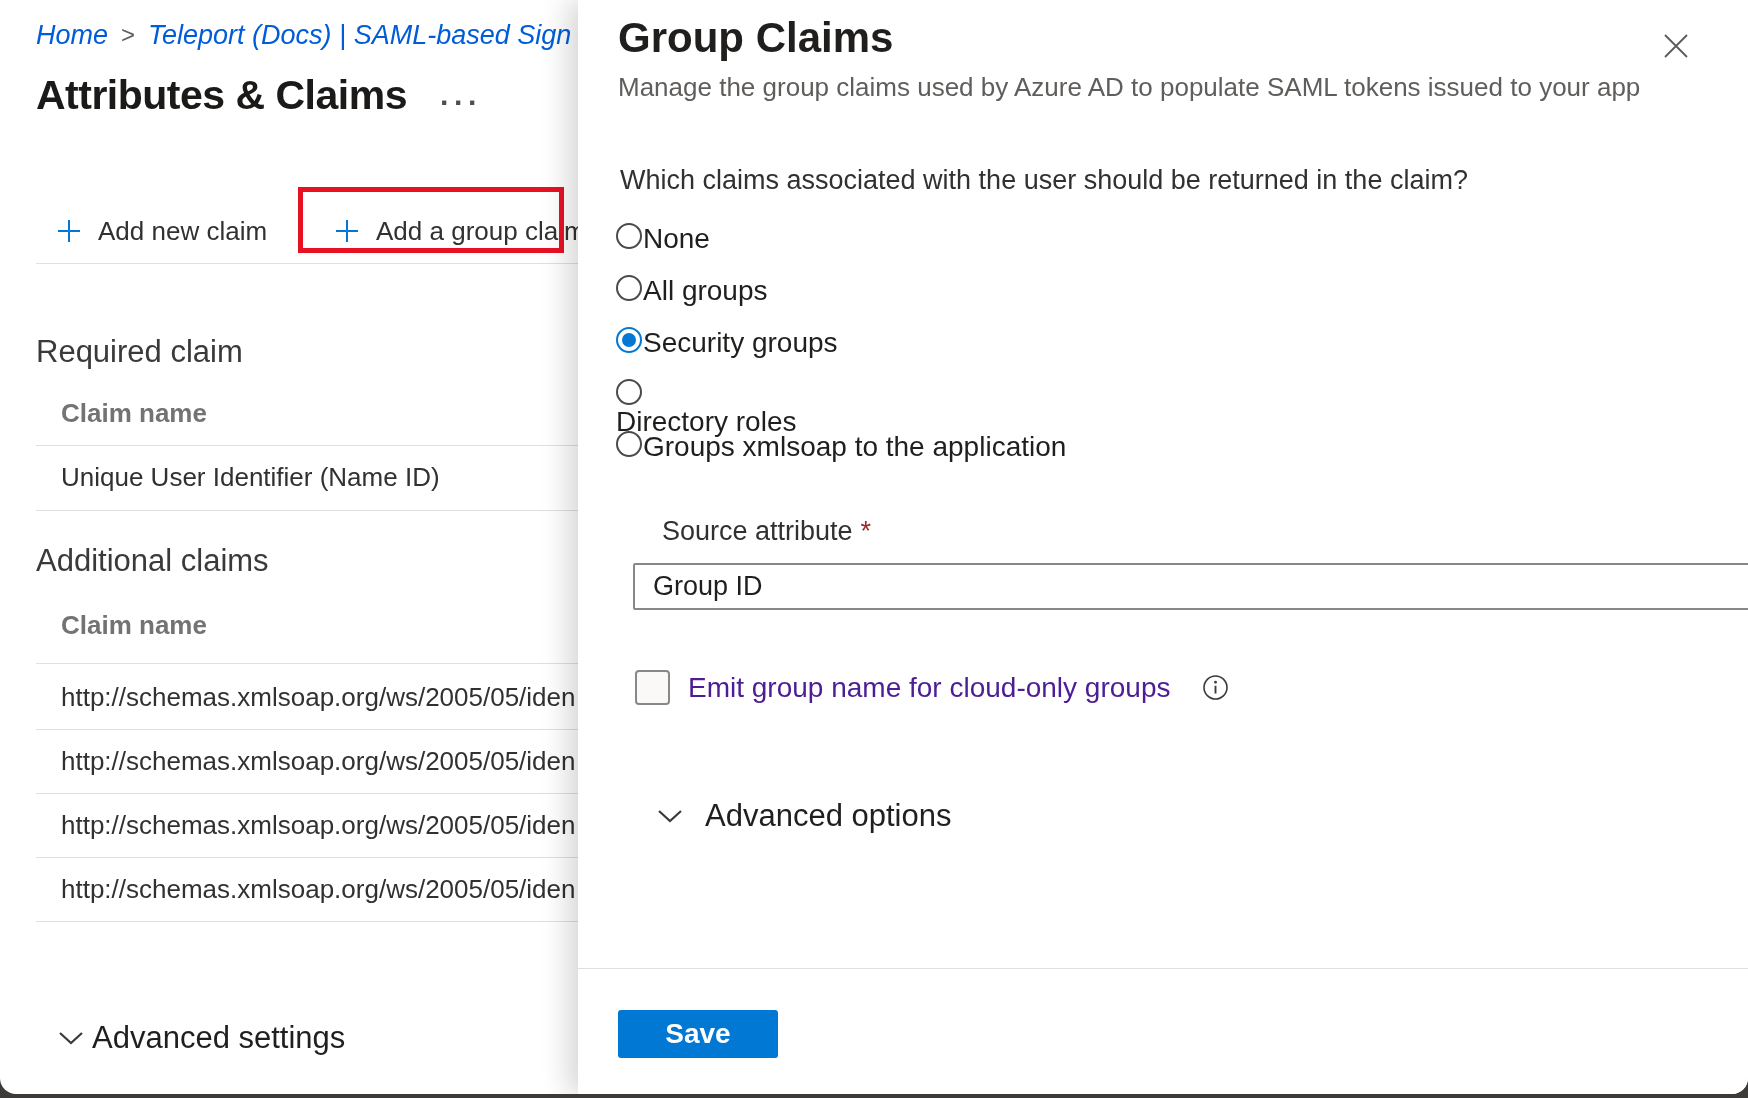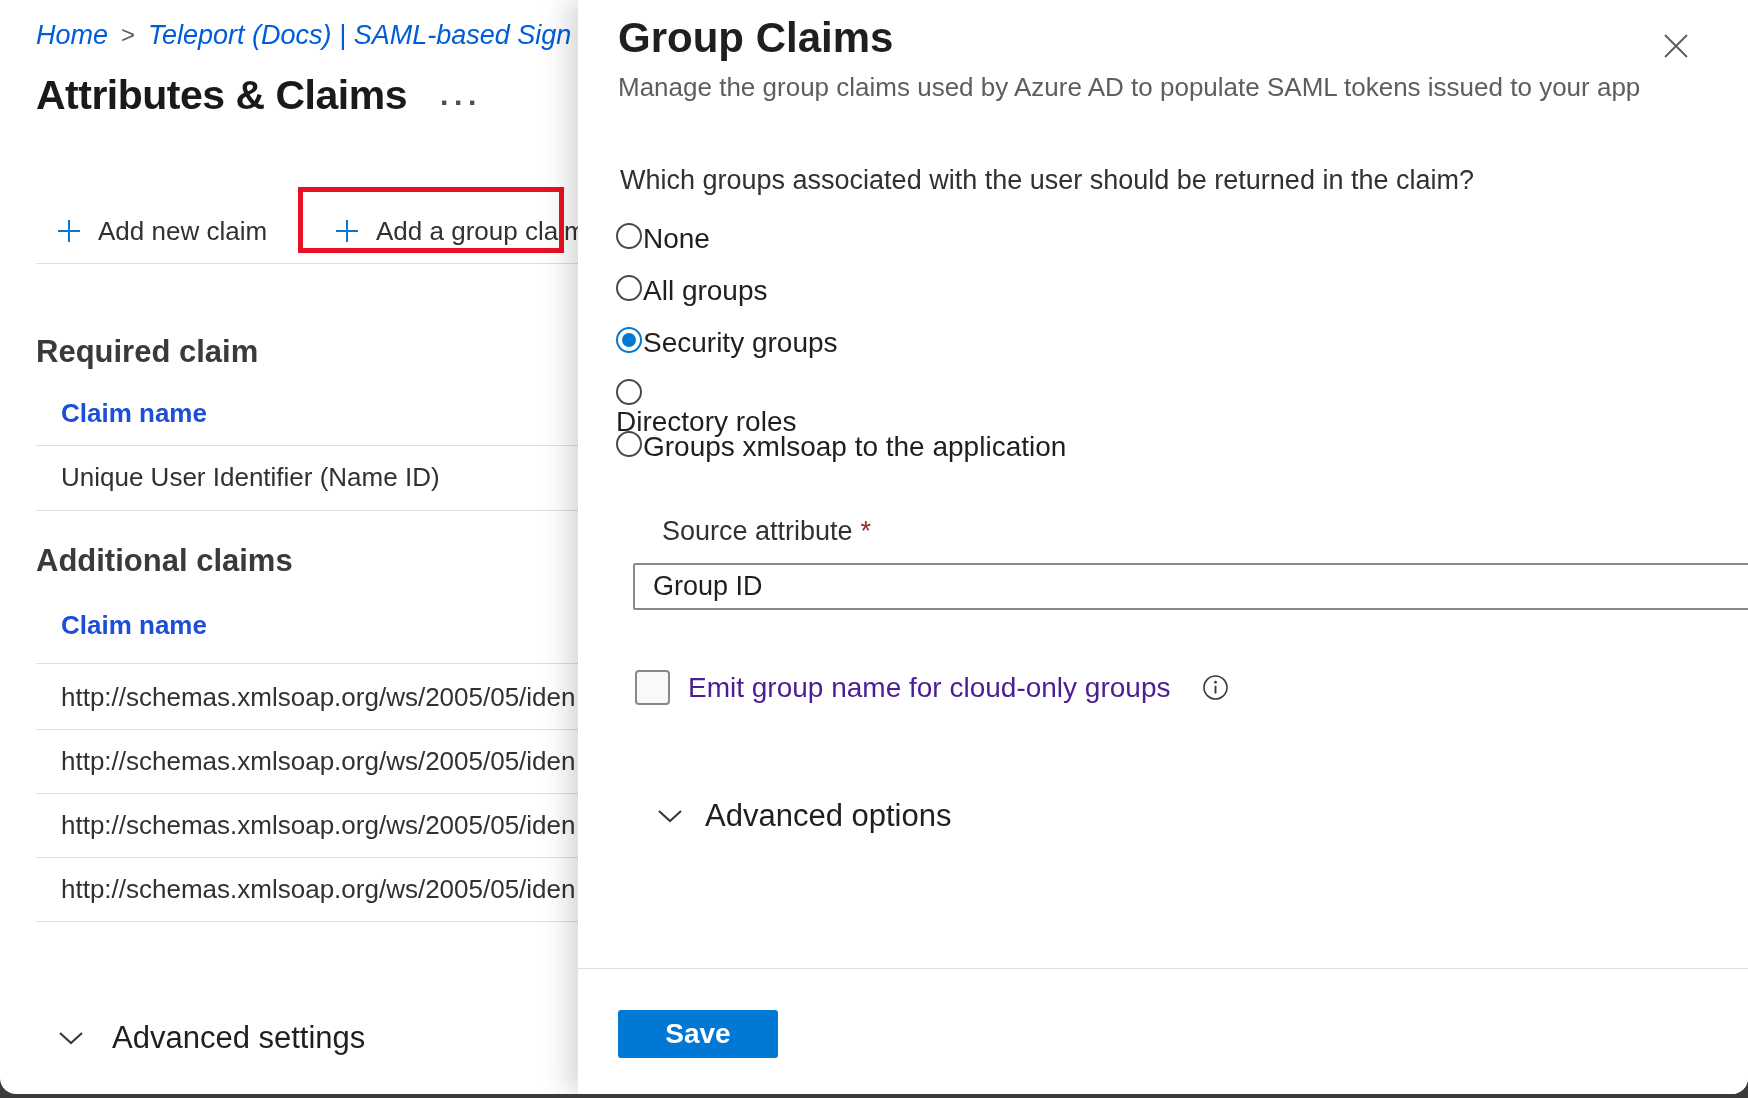--- a/index.html
+++ b/index.html
@@ -22,22 +22,22 @@
   .crumb-link { color:#015cda; text-decoration:none; cursor:pointer;font-style:italic; }
   .crumb-sep { color:#605e5c; font-size:24px; padding:0 13px; vertical-align:1px; }
   .page-title { left:36px; top:72px; font-size:41px; font-weight:700; color:#1b1a19; letter-spacing:-0.5px; }
   .more-dots { left:440px; top:86px; font-size:30px; font-weight:700; color:#4f4e4d; letter-spacing:4px; cursor:pointer; }
 
   .tool-btn { top:214px; height:34px; display:flex; align-items:center; gap:15px; cursor:pointer; }
   .tool-btn .lbl { font-size:26px; color:#323130; white-space:nowrap; }
   .red-box { left:298px; top:187px; width:266px; height:66px; border:5px solid #e81123; z-index:6; }
 
   .h-div { height:1px; background:#e1dfdd; width:542px; left:36px; }
-  .section-h { left:36px; font-size:31px; color:#3b3a39; white-space:nowrap;font-weight:bold; }
-  .col-h { left:61px; font-size:26px; font-weight:700; color:#1d4ed8; white-space:nowrap; }
+  .section-h { left:36px; font-size:31px; color:#3b3a39; white-space:nowrap; }
+  .col-h { left:61px; font-size:26px; font-weight:700; color:#737373; white-space:nowrap; }
   .claim-row { left:61px; width:517px; font-size:26px; color:#323130; white-space:nowrap; overflow:hidden; cursor:pointer; }
 
   .expander { display:flex; align-items:center; cursor:pointer;margin-top:32px; }
   .expander .exp-lbl { font-size:31px; color:#201f1e; white-space:nowrap; }
 
   
   .panel {
     position:absolute; left:578px; top:0; width:1170px; height:1094px;
     background:#ffffff; z-index:10;
     box-shadow:-10px 0 26px rgba(0,0,0,0.16);
@@ -132,41 +132,41 @@
     <div class="abs h-div" style="top:663px;"></div>
     <div class="abs claim-row" style="top:682px;">http://schemas.xmlsoap.org/ws/2005/05/iden</div>
     <div class="abs h-div" style="top:729px;"></div>
     <div class="abs claim-row" style="top:746px;">http://schemas.xmlsoap.org/ws/2005/05/iden</div>
     <div class="abs h-div" style="top:793px;"></div>
     <div class="abs claim-row" style="top:810px;">http://schemas.xmlsoap.org/ws/2005/05/iden</div>
     <div class="abs h-div" style="top:857px;"></div>
     <div class="abs claim-row" style="top:874px;">http://schemas.xmlsoap.org/ws/2005/05/iden</div>
     <div class="abs h-div" style="top:921px;"></div>
 
-    <div class="abs expander" style="left:58px; top:988px; gap:28px;">
+    <div class="abs expander" style="left:58px; top:988px; gap:8px;">
       <svg width="26" height="15" viewBox="0 0 26 15">
         <polyline points="2,2 13,12 24,2" stroke="#3b3a39" stroke-width="2.2" fill="none"></polyline>
       </svg>
       <span class="exp-lbl">Advanced settings</span>
     </div>
   </div>
 
   <div class="panel">
 
     <div class="abs panel-title">Group Claims</div>
 
     <div class="abs close-btn">
       <svg width="28" height="28" viewBox="0 0 28 28">
         <path d="M3 3 L25 25 M25 3 L3 25" stroke="#5c5b5a" stroke-width="1.8" fill="none"></path>
       </svg>
     </div>
 
     <div class="abs panel-sub">Manage the group claims used by Azure AD to populate SAML tokens issued to your app</div>
 
-    <div class="abs question">Which groups associated with the user should be returned in the claim?</div>
+    <div class="abs question">Which claims associated with the user should be returned in the claim?</div>
 
     <div class="abs radio-row" style="top:223px;">
       <span class="radio-outer">
           <span class="radio-dot"></span>
         </span>
       <span class="radio-lbl">None</span>
     </div>
     <div class="abs radio-row" style="top:275px;">
       <span class="radio-outer">
           <span class="radio-dot"></span>

